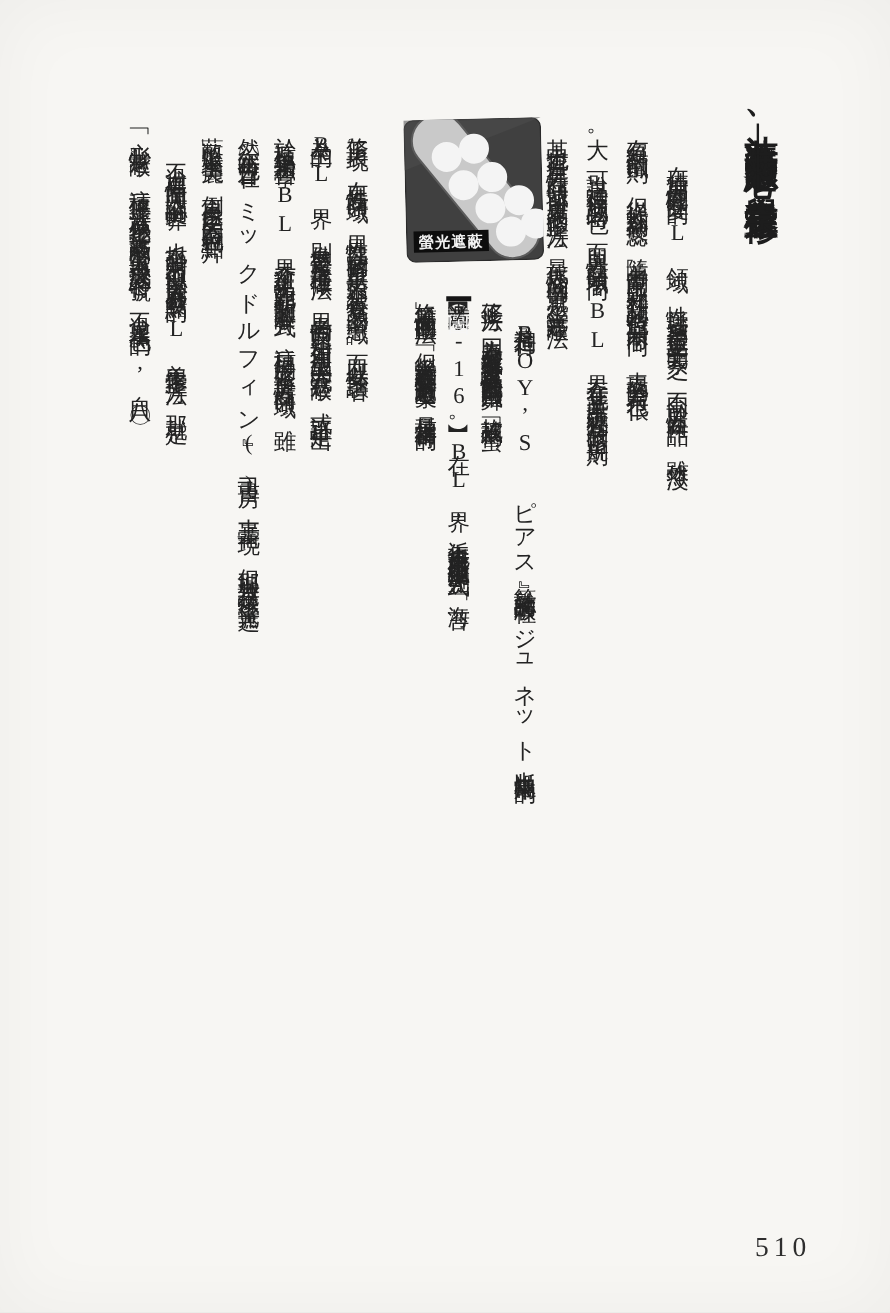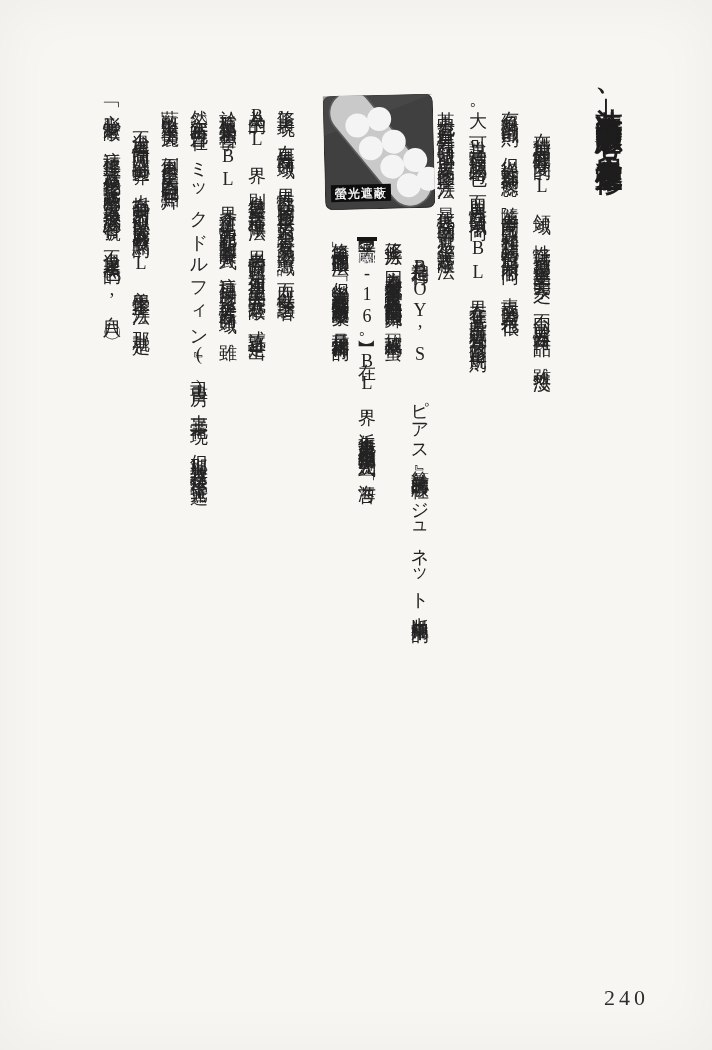--- a/index.html
+++ b/index.html
@@ -81,15 +81,15 @@
   <div class="block block-3">
     <p>修正表現。在男性向領域,男性性器官的修正是出於「不想被看見」的潛意識;而在以女性讀者</p>
     <p>為主的BL界,則像是要反擊這種做法,思考的反而是「如何用最美的方式遮蔽」。或許正是出</p>
     <p>於這種美學和哲學,BL界才會誕生出如此嶄新的遮蔽方式。這種目的之修正於男性向領域,雖</p>
     <p>然〇六年時也曾在『コミックドルフィン』(司書房)上曇花一現,但那與其說是像「螢光遮</p>
     <p>蔽」般追求美麗,倒更像是巨大的白色網點片。</p>
     <p>　不過在男性向同人誌的世界,也有發明出類似以美麗為出發點的BL美學修正方法。那就是</p>
     <p>「心形遮蔽」。這種修正方法就像把螢光遮蔽的螢火蟲換成愛心符號(不過是黑色的),自八〇</p>
   </div>
 
-  <div class="page-number">240</div>
+  <div class="page-number">510</div>
 
 </div>
 
 </body></html>

